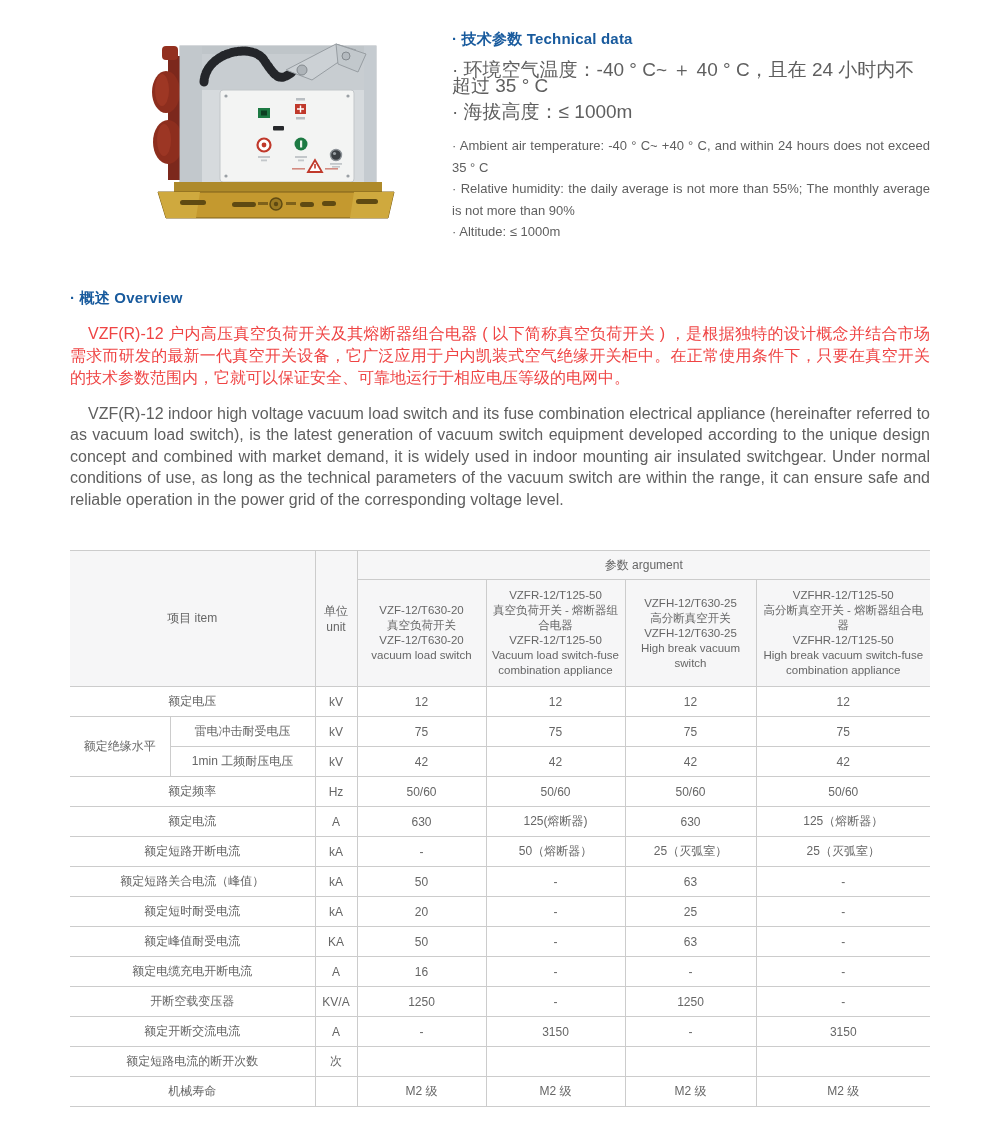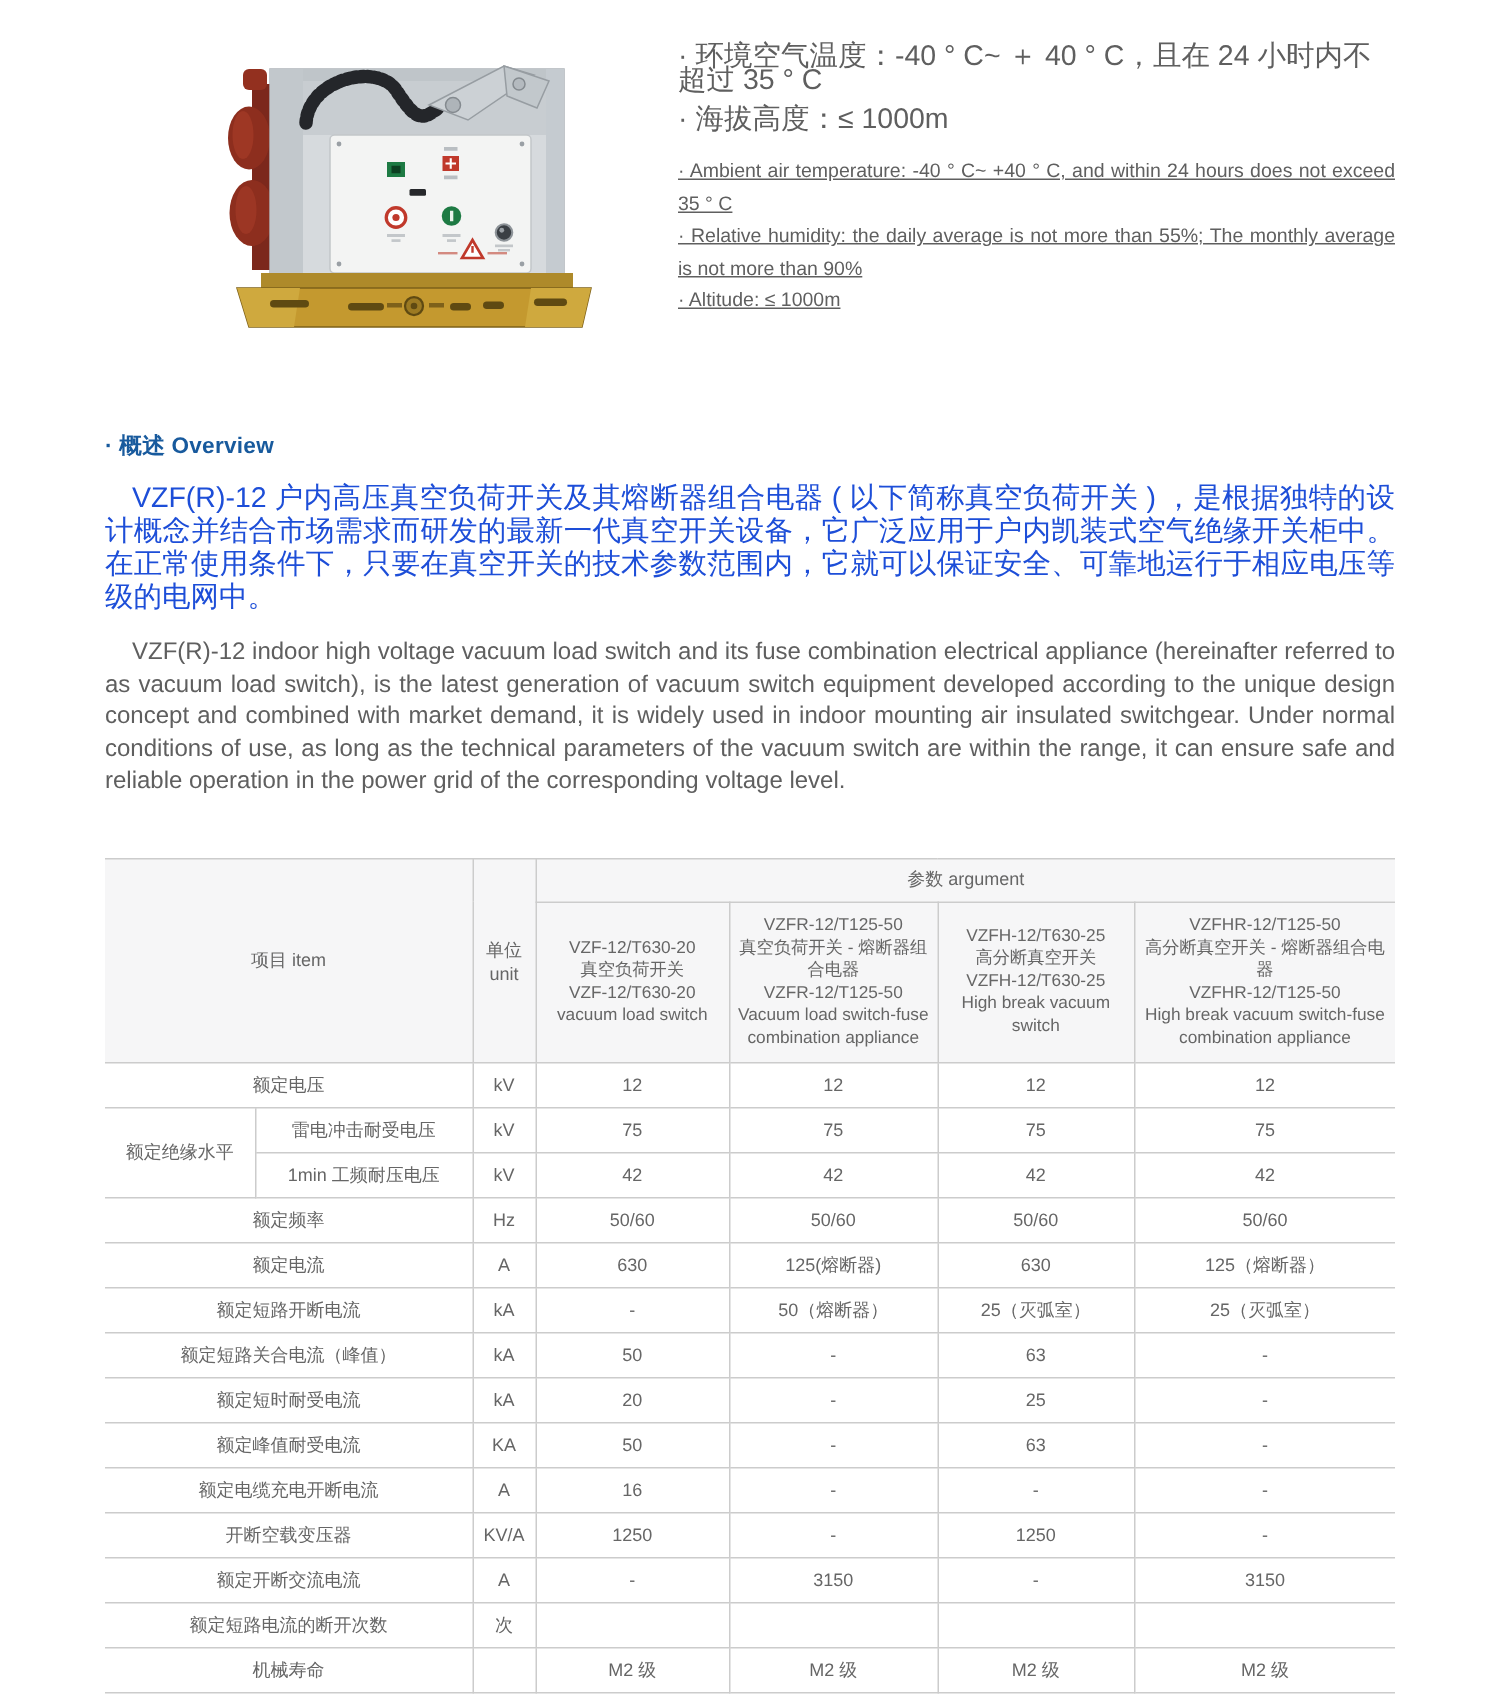--- a/index.html
+++ b/index.html
@@ -10,25 +10,25 @@
   }
   .top{display:flex;padding:30px 70px 0 140px;}
   .photo-wrap{width:272px;height:212px;flex:none;}
   .tech{flex:1;margin-left:40px;}
   .sec-heading{
     color:#185a9d;font-size:15px;font-weight:bold;
     margin:0 0 13px 0;letter-spacing:.2px;
   }
   .cn-item{font-size:19px;margin:0 0 10px 0;line-height:16px;}
   .en-block{margin-top:15px;}
-  .en-item{font-size:13px;margin:0;line-height:21.5px;text-align:justify;text-decoration:underline;}
+  .en-item{font-size:13px;margin:0;line-height:21.5px;text-align:justify;}
   .overview{margin:46px 70px 0 70px;}
   .para-cn{
-    font-size:19px;line-height:22px;text-align:justify;
-    margin:15px 0 0 0;text-indent:18px;color:#1d4ed8;
+    font-size:16px;line-height:22px;text-align:justify;
+    margin:15px 0 0 0;text-indent:18px;color:#ef4444;
   }
   .para-en{
     font-size:16px;line-height:21.5px;text-align:justify;
     margin:14px 0 0 0;text-indent:18px;
   }
   .params{margin:40px 70px 0 70px;}
   .tablewrap{margin-top:16px;position:relative;}
   table{
     width:860px;border-collapse:collapse;table-layout:fixed;
     font-size:12px;color:#666;
@@ -121,20 +121,21 @@
       <rect x="182" y="171" width="14" height="5" rx="2.5" fill="#5f4a12"></rect>
       <rect x="216" y="169" width="22" height="5" rx="2.5" fill="#5f4a12"></rect>
       <circle cx="136" cy="174" r="6" fill="#9c7a22" stroke="#5f4a12" stroke-width="1.5"></circle>
       <circle cx="136" cy="174" r="2.2" fill="#5f4a12"></circle>
       <rect x="118" y="172" width="10" height="3" fill="#7e611a"></rect>
       <rect x="146" y="172" width="10" height="3" fill="#7e611a"></rect>
     </svg>
   </div>
 
   <div class="tech">
+    <h2 class="sec-heading">· 技术参数 Technical data</h2>
     <p class="cn-item">· 环境空气温度：-40 ° C~ ＋ 40 ° C，且在 24 小时内不超过 35 ° C</p>
     <p class="cn-item">· 海拔高度：≤ 1000m</p>
     <div class="en-block">
       <p class="en-item">· Ambient air temperature: -40 ° C~ +40 ° C, and within 24 hours does not exceed 35 ° C</p>
       <p class="en-item">· Relative humidity: the daily average is not more than 55%; The monthly average is not more than 90%</p>
       <p class="en-item">· Altitude: ≤ 1000m</p>
     </div>
   </div>
 </div>
 

